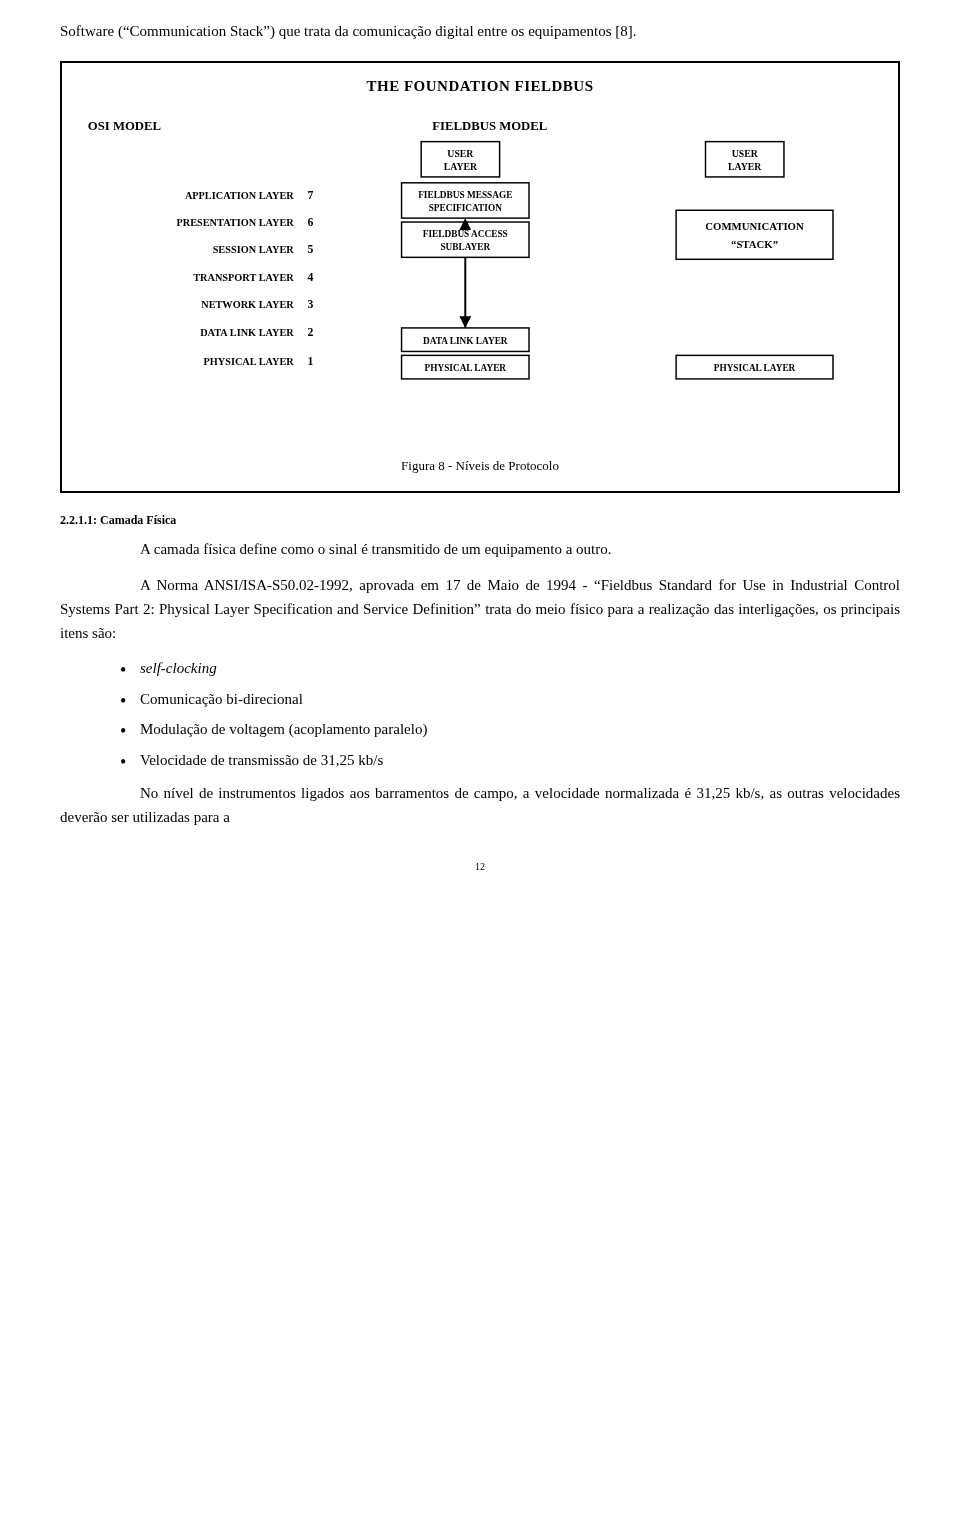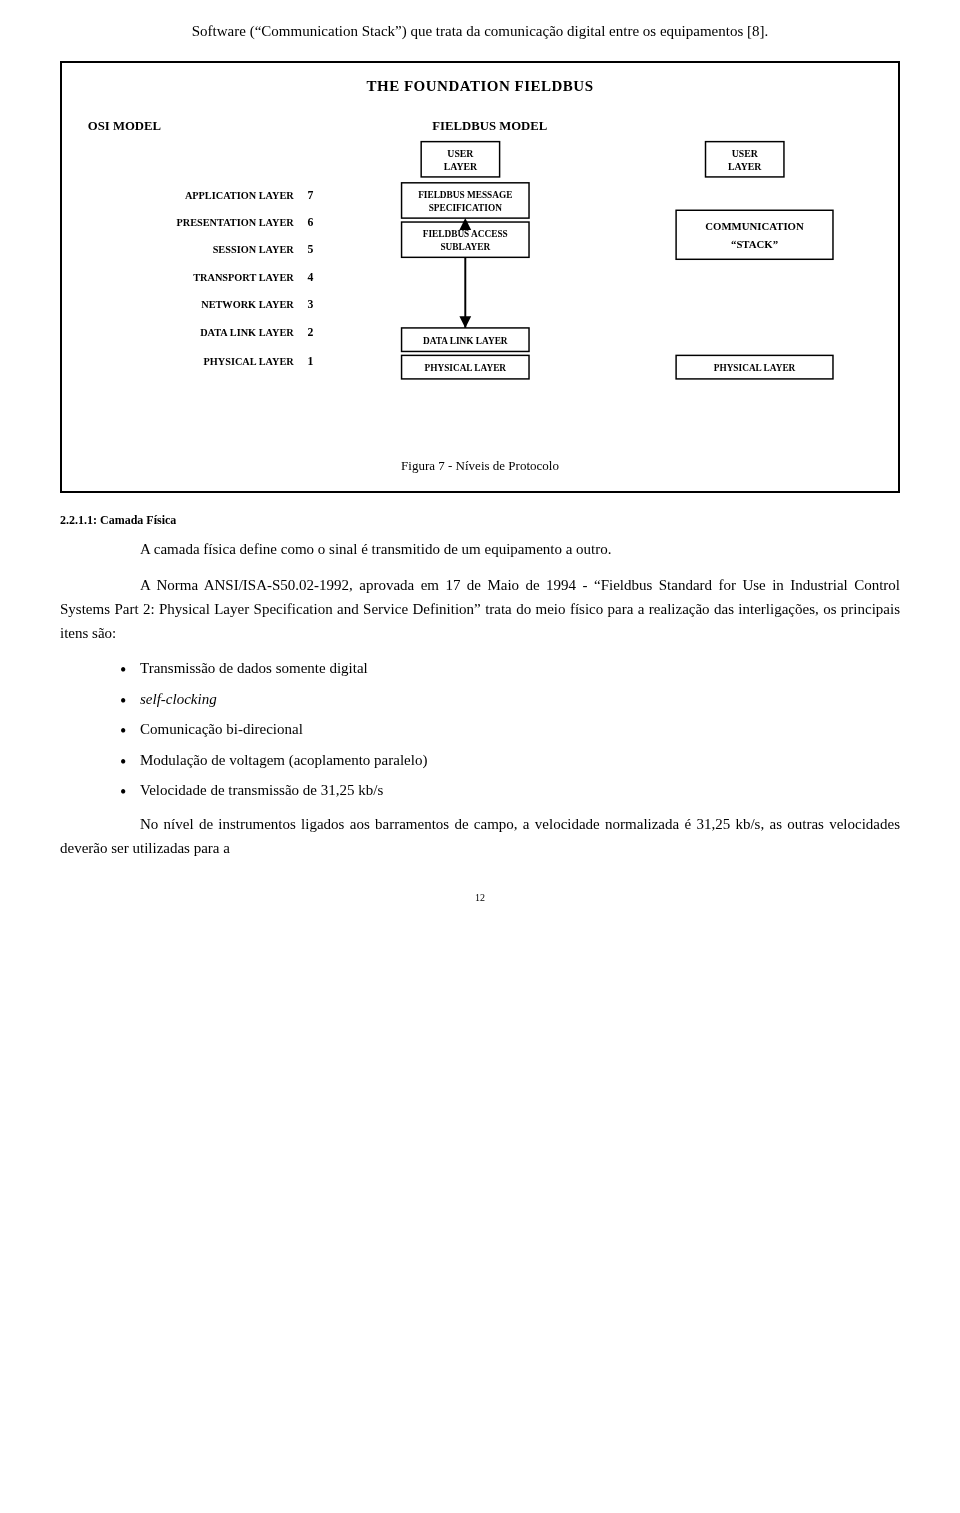--- a/index.html
+++ b/index.html
@@ -9,21 +9,20 @@
       color: #000;
       background: #fff;
       width: 960px;
       padding: 20px 60px 40px 60px;
       line-height: 1.5;
     }
 
     .intro-text {
       margin-bottom: 18px;
       font-size: 15px;
-      text-align: center;
     }
 
     
     .diagram-container {
       border: 2px solid #000;
       padding: 12px 16px 16px 16px;
       margin-bottom: 10px;
       width: 100%;
     }
 
@@ -157,31 +156,30 @@
 
     <rect x="610" y="100" width="160" height="50" fill="none" stroke="#000" stroke-width="1.5"></rect>
     <text x="690" y="120" font-family="Times New Roman" font-size="11" font-weight="bold" text-anchor="middle">COMMUNICATION</text>
     <text x="690" y="138" font-family="Times New Roman" font-size="11" font-weight="bold" text-anchor="middle">“STACK”</text>
 
     <rect x="610" y="248" width="160" height="24" fill="none" stroke="#000" stroke-width="1.5"></rect>
     <text x="690" y="264" font-family="Times New Roman" font-size="9.5" font-weight="bold" text-anchor="middle">PHYSICAL LAYER</text>
   </svg>
 
   
-  <div class="diagram-caption">Figura 7 - Níveis de Protocolo</div>
+  <div class="diagram-caption">Figura 8 - Níveis de Protocolo</div>
 </div>
 
 <div class="section-heading">2.2.1.1: Camada Física</div>
 
 <p class="body-para" style="text-indent: 80px;">A camada física define como o sinal é transmitido de um equipamento a outro.</p>
 
 <p class="body-para" style="text-indent: 80px;">A Norma ANSI/ISA-S50.02-1992, aprovada em 17 de Maio de 1994 - “Fieldbus Standard for Use in Industrial Control Systems Part 2: Physical Layer Specification and Service Definition” trata do meio físico para a realização das interligações, os principais itens são:</p>
 
 <ul class="bullet-list">
-  <li><span>Transmissão de dados somente digital</span></li>
   <li><em>self-clocking</em></li>
   <li><span>Comunicação bi-direcional</span></li>
   <li><span>Modulação de voltagem (acoplamento paralelo)</span></li>
   <li><span>Velocidade de transmissão de 31,25 kb/s</span></li>
 </ul>
 
 <p class="body-para" style="text-indent: 80px;">No nível de instrumentos ligados aos barramentos de campo, a velocidade normalizada é 31,25 kb/s, as outras velocidades deverão ser utilizadas para a</p>
 
 <div class="page-number">12</div>
 

